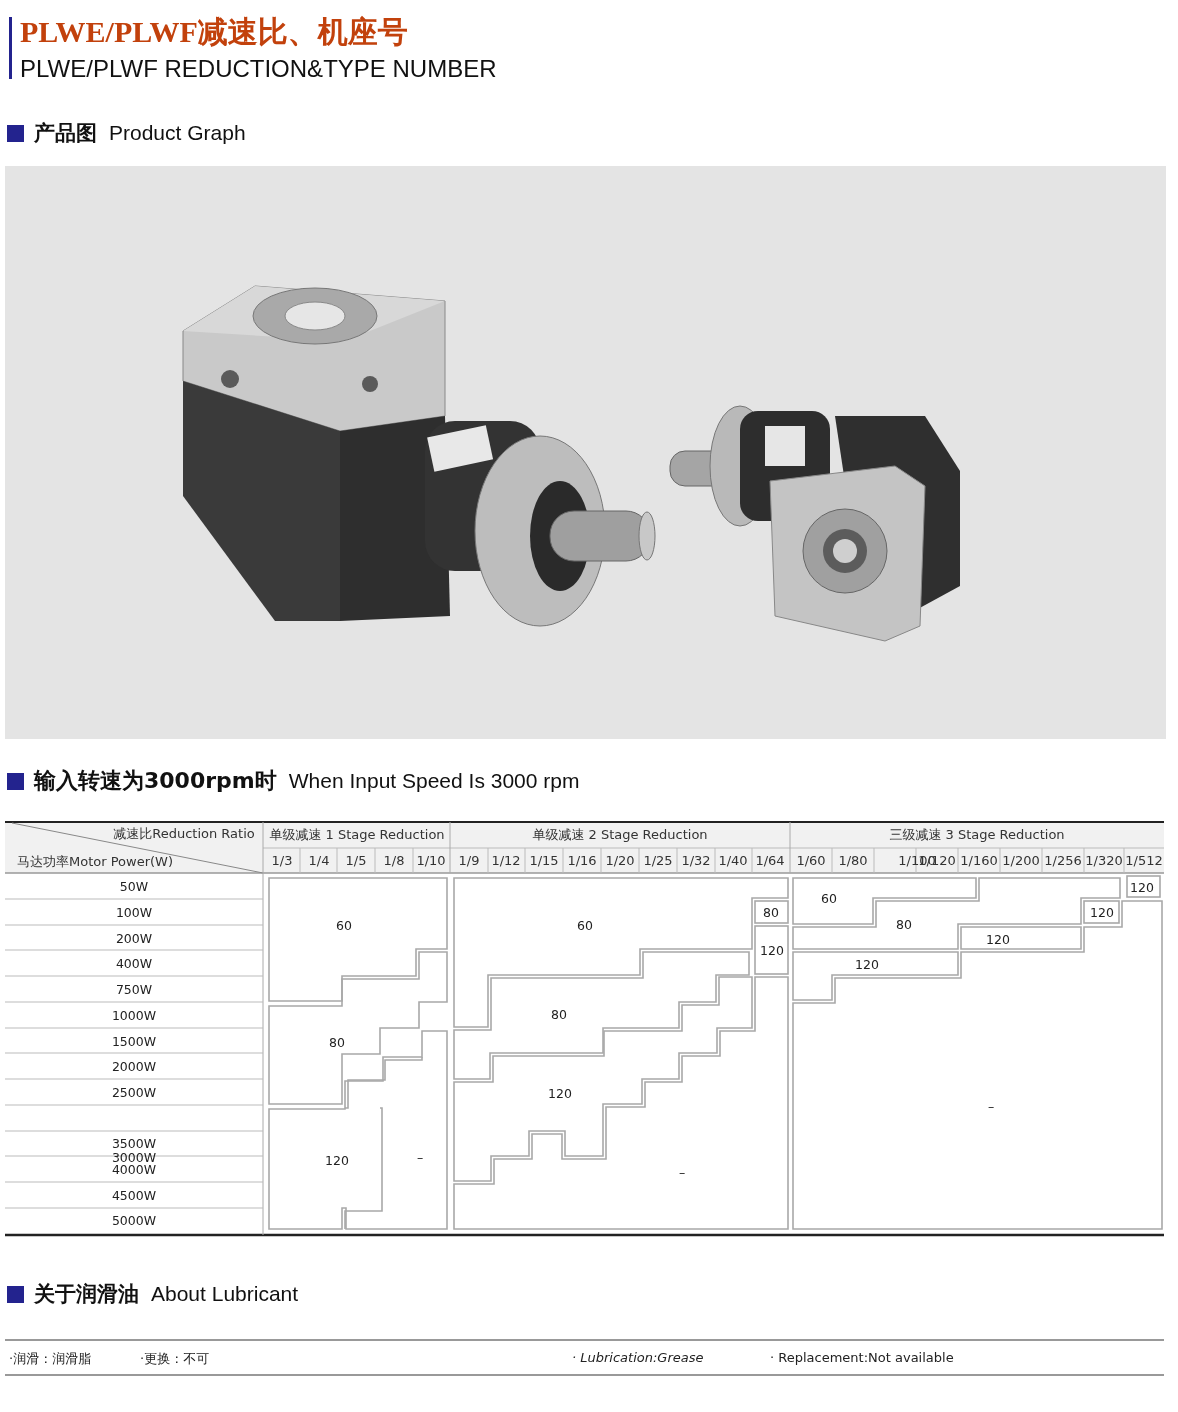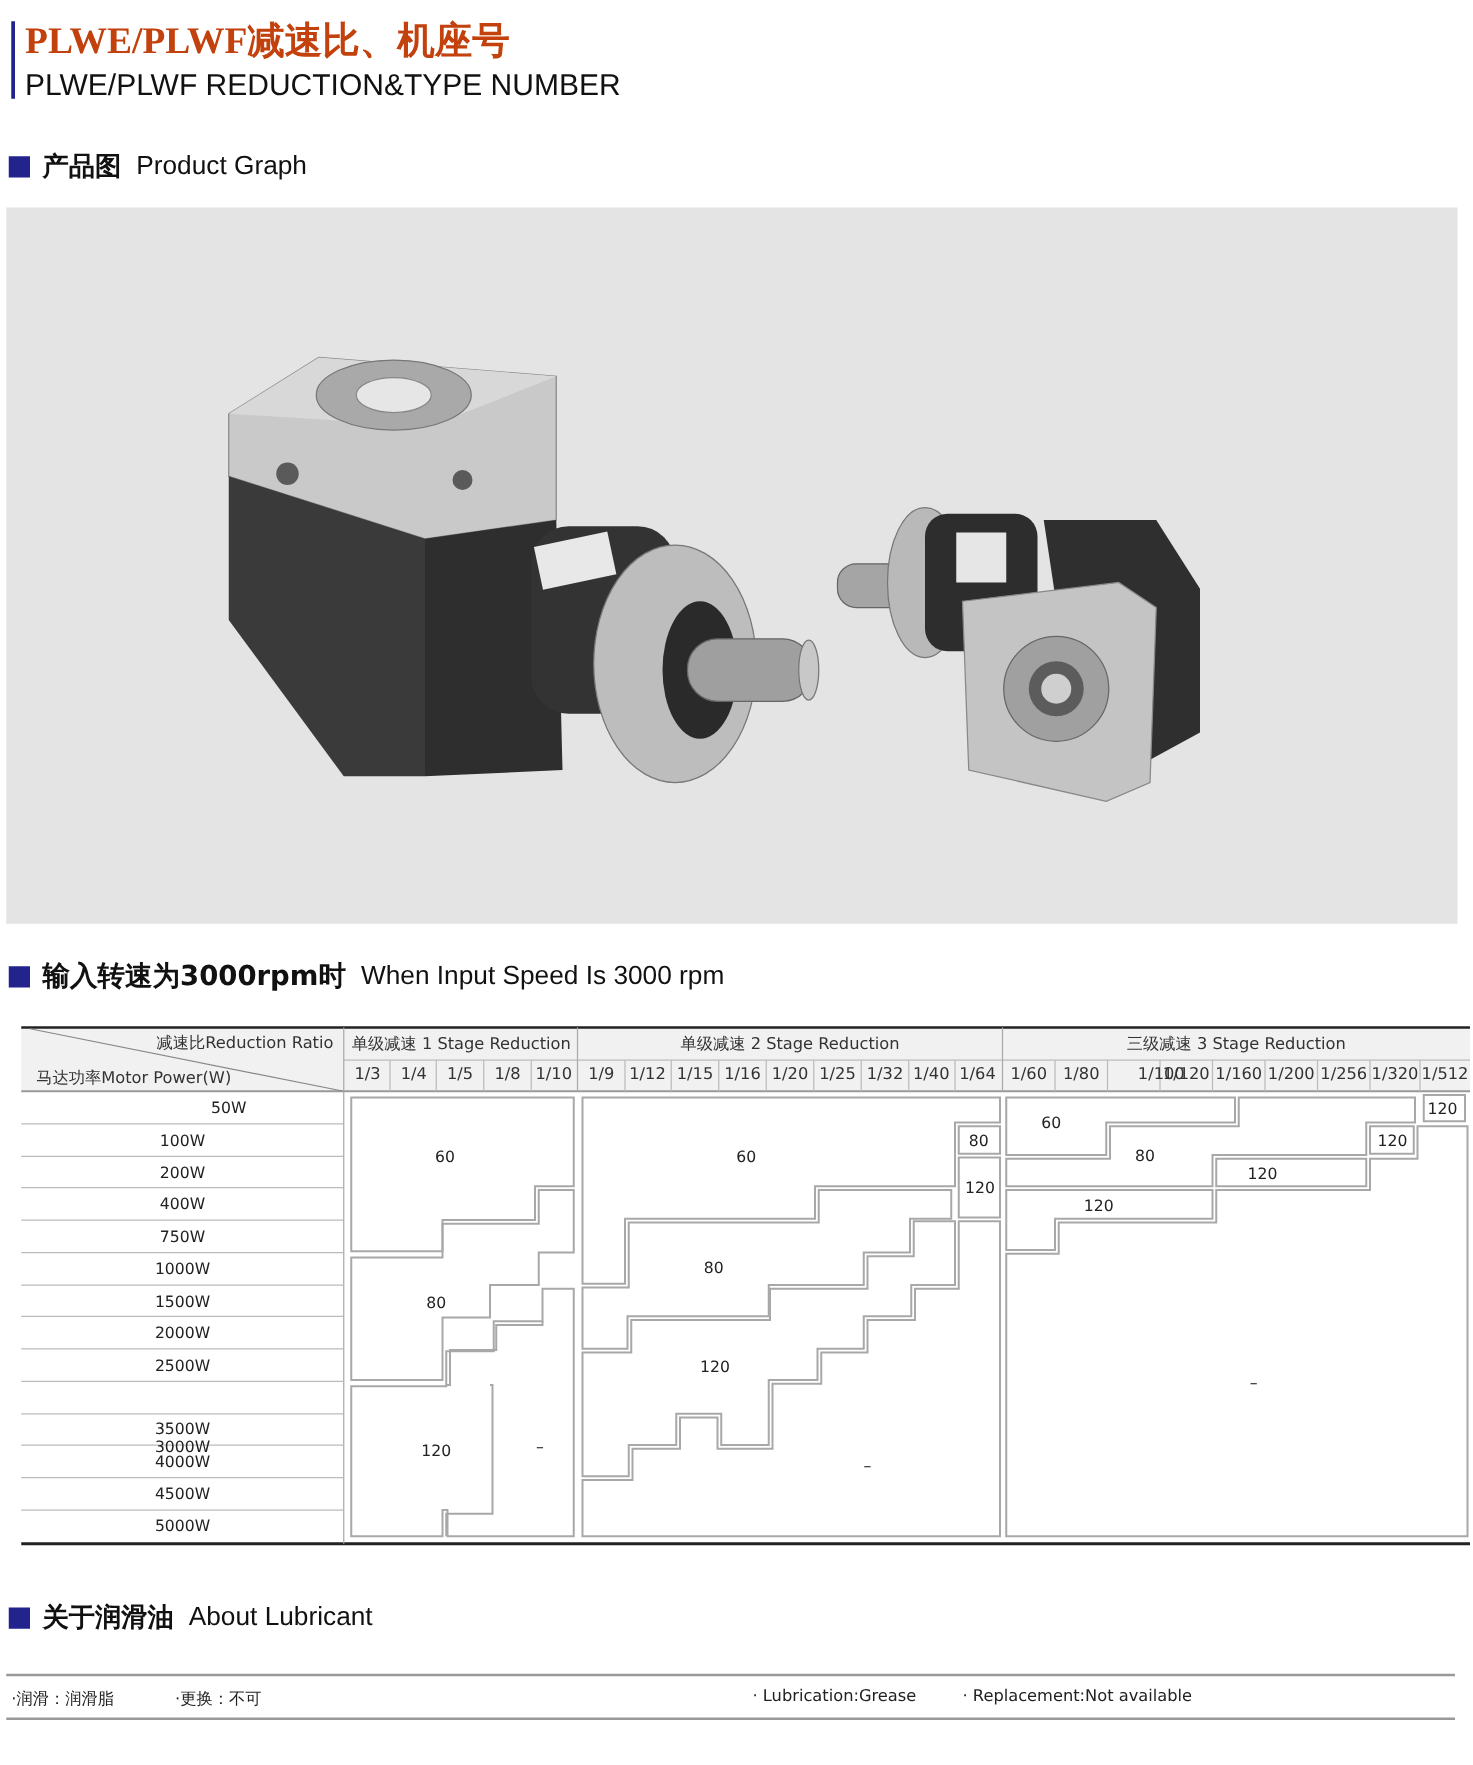--- a/index.html
+++ b/index.html
@@ -60,21 +60,21 @@
     <circle cx="840" cy="385" r="12" fill="#cfcfcf"></circle>
   </svg>
 </div>
 
 <div class="abs sec" style="left:7px; top:766px;">
   <span class="sq"></span>
   <span class="cn" style="font-size:22px;">输入转速为3000rpm时</span>
   <span class="en">When Input Speed Is 3000 rpm</span>
 </div>
 
-<div class="abs" style="left:12px; top:0; width:1034px; height:1412px; pointer-events:none;">
+<div class="abs" style="left:0; top:0; width:1034px; height:1412px; pointer-events:none;">
   <svg id="tbl-svg" width="1178" height="1412" viewBox="0 0 1178 1412" style="position:absolute; left:0; top:0;">
 
     <rect x="5" y="822" width="1159" height="51" fill="#f1f1f1"></rect>
 
     <line x1="5" y1="822" x2="1164" y2="822" stroke="#222" stroke-width="2"></line>
 
     <line x1="5" y1="1235" x2="1164" y2="1235" stroke="#222" stroke-width="2.5"></line>
 
     <line x1="263" y1="848" x2="1164" y2="848" stroke="#bbb" stroke-width="1"></line>
     <line x1="5" y1="873" x2="1164" y2="873" stroke="#999" stroke-width="1.5"></line>
@@ -176,21 +176,21 @@
   <div class="txt hdr-txt" style="left:811px; top:860px;">1/60</div>
   <div class="txt hdr-txt" style="left:853px; top:860px;">1/80</div>
   <div class="txt hdr-txt" style="left:895px; top:860px;padding-left:44px;">1/100</div>
   <div class="txt hdr-txt" style="left:937px; top:860px;">1/120</div>
   <div class="txt hdr-txt" style="left:979px; top:860px;">1/160</div>
   <div class="txt hdr-txt" style="left:1021px; top:860px;">1/200</div>
   <div class="txt hdr-txt" style="left:1063px; top:860px;">1/256</div>
   <div class="txt hdr-txt" style="left:1104px; top:860px;">1/320</div>
   <div class="txt hdr-txt" style="left:1144px; top:860px;">1/512</div>
 
-  <div class="txt" style="left:134px; top:886px;margin-left:37px;">50W</div>
+  <div class="txt" style="left:134px; top:886px;">50W</div>
   <div class="txt" style="left:134px; top:912px;">100W</div>
   <div class="txt" style="left:134px; top:938px;">200W</div>
   <div class="txt" style="left:134px; top:963px;">400W</div>
   <div class="txt" style="left:134px; top:989px;">750W</div>
   <div class="txt" style="left:134px; top:1015px;">1000W</div>
   <div class="txt" style="left:134px; top:1041px;">1500W</div>
   <div class="txt" style="left:134px; top:1066px;">2000W</div>
   <div class="txt" style="left:134px; top:1092px;">2500W</div>
   <div class="txt" style="left:134px; top:1118px;margin-top:39px;">3000W</div>
   <div class="txt" style="left:134px; top:1143px;">3500W</div>
@@ -219,15 +219,15 @@
 
 <div class="abs sec" style="left:7px; top:1280px;">
   <span class="sq"></span>
   <span class="cn">关于润滑油</span>
   <span class="en">About  Lubricant</span>
 </div>
 
 <div class="abs lub-line" style="top:1339px;"></div>
 <div class="abs lub-item" style="left:9px;">·润滑：润滑脂</div>
 <div class="abs lub-item" style="left:140px;">·更换：不可</div>
-<div class="abs lub-item" style="left:602px;">· Lubrication:Grease</div>
+<div class="abs lub-item" style="left:572px;font-style:italic;">· Lubrication:Grease</div>
 <div class="abs lub-item" style="left:770px;">· Replacement:Not available</div>
 <div class="abs lub-line" style="top:1374px;"></div>
 
 </body></html>

